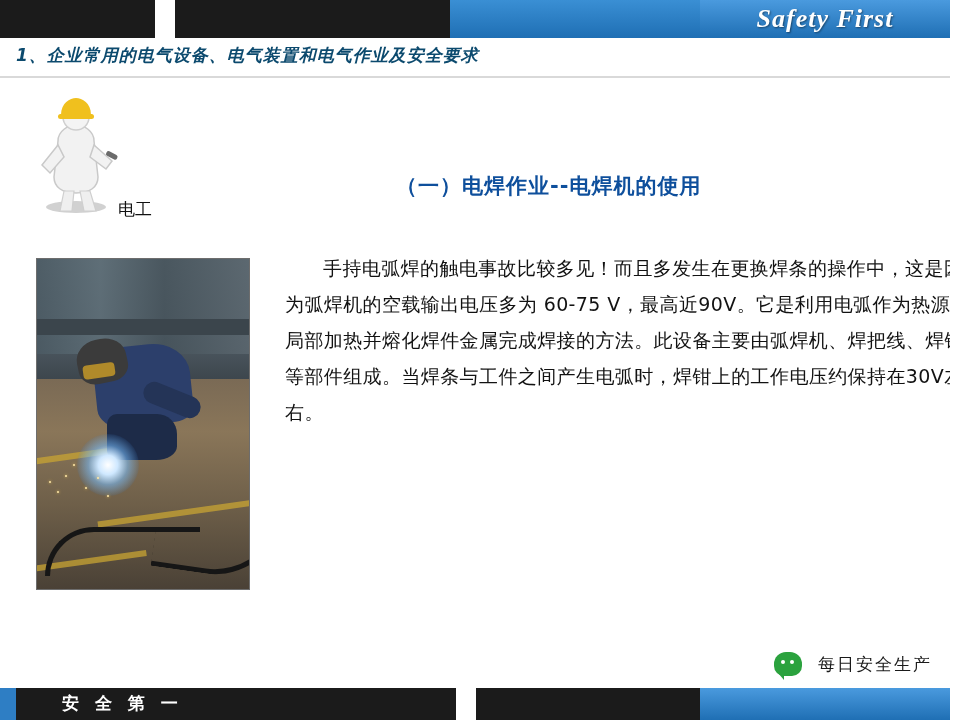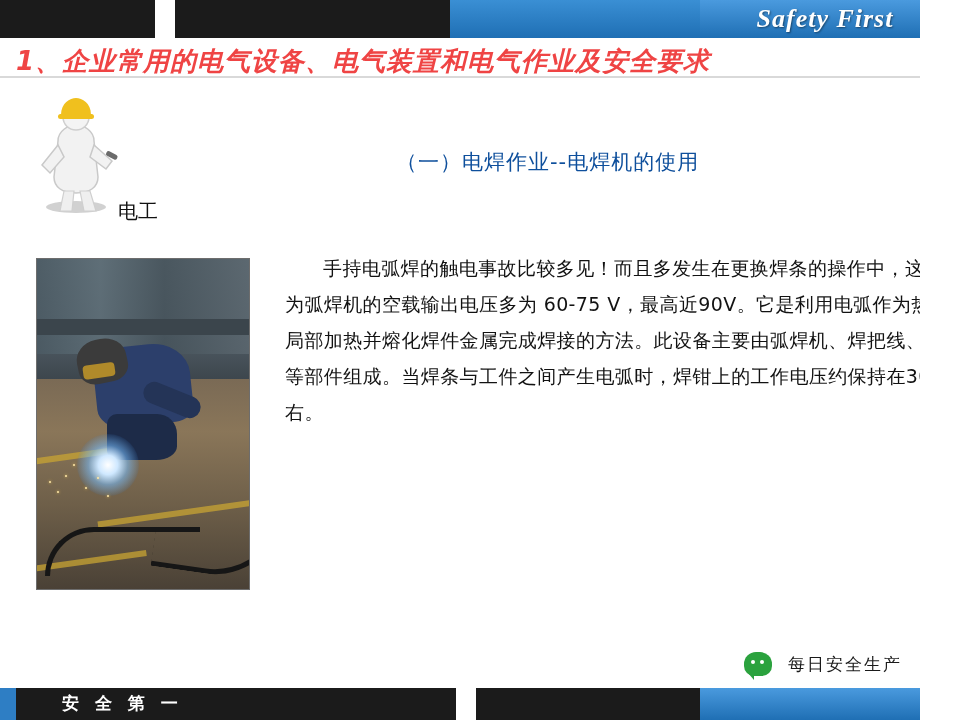--- a/index.html
+++ b/index.html
@@ -13,20 +13,21 @@
     overflow: hidden;
     font-family: "Liberation Sans", sans-serif;
     position: relative;
   }
   .slide {
     position: relative;
     width: 920px;
     height: 720px;
     background: #ffffff;
     overflow: hidden;
+    padding-left: 30px;
   }
 
   
   .topbar {
     position: absolute;
     top: 0; left: 0;
     width: 960px;
     height: 38px;
   }
   .topbar-seg {
@@ -55,24 +56,24 @@
     text-shadow: 1px 1px 2px rgba(0,0,0,0.45);
     line-height: 34px;
     font-family: "Liberation Serif", serif;
   }
 
   
   .heading {
     position: absolute;
     top: 44px;
     left: 16px;
-    font-size: 26px;
+    font-size: 17px;
     font-weight: bold;
     font-style: italic;
-    color: #ef4444;
+    color: #0c4a6e;
     letter-spacing: 1px;
     font-family: "DejaVu Sans", sans-serif;
   }
   .heading-rule {
     position: absolute;
     top: 76px;
     left: 0;
     width: 960px;
     height: 2px;
     background: #d9d9d9;
@@ -83,33 +84,33 @@
     position: absolute;
     top: 95px;
     left: 28px;
     width: 96px;
     height: 120px;
   }
   .mascot-label {
     position: absolute;
     top: 198px;
     left: 118px;
-    font-size: 20px;
+    font-size: 17px;
     color: #111111;
     font-family: Liberation Mono, monospace;
   }
 
   
   .subtitle {
     position: absolute;
-    top: 148px;
+    top: 172px;
     left: 396px;
     font-size: 21px;
     color: #0e4f9c;
-    font-weight: normal;
+    font-weight: bold;
     letter-spacing: 1px;
     font-family: "DejaVu Sans", sans-serif;
   }
 
   
   .photo {
     position: absolute;
     top: 258px;
     left: 36px;
     width: 212px;

